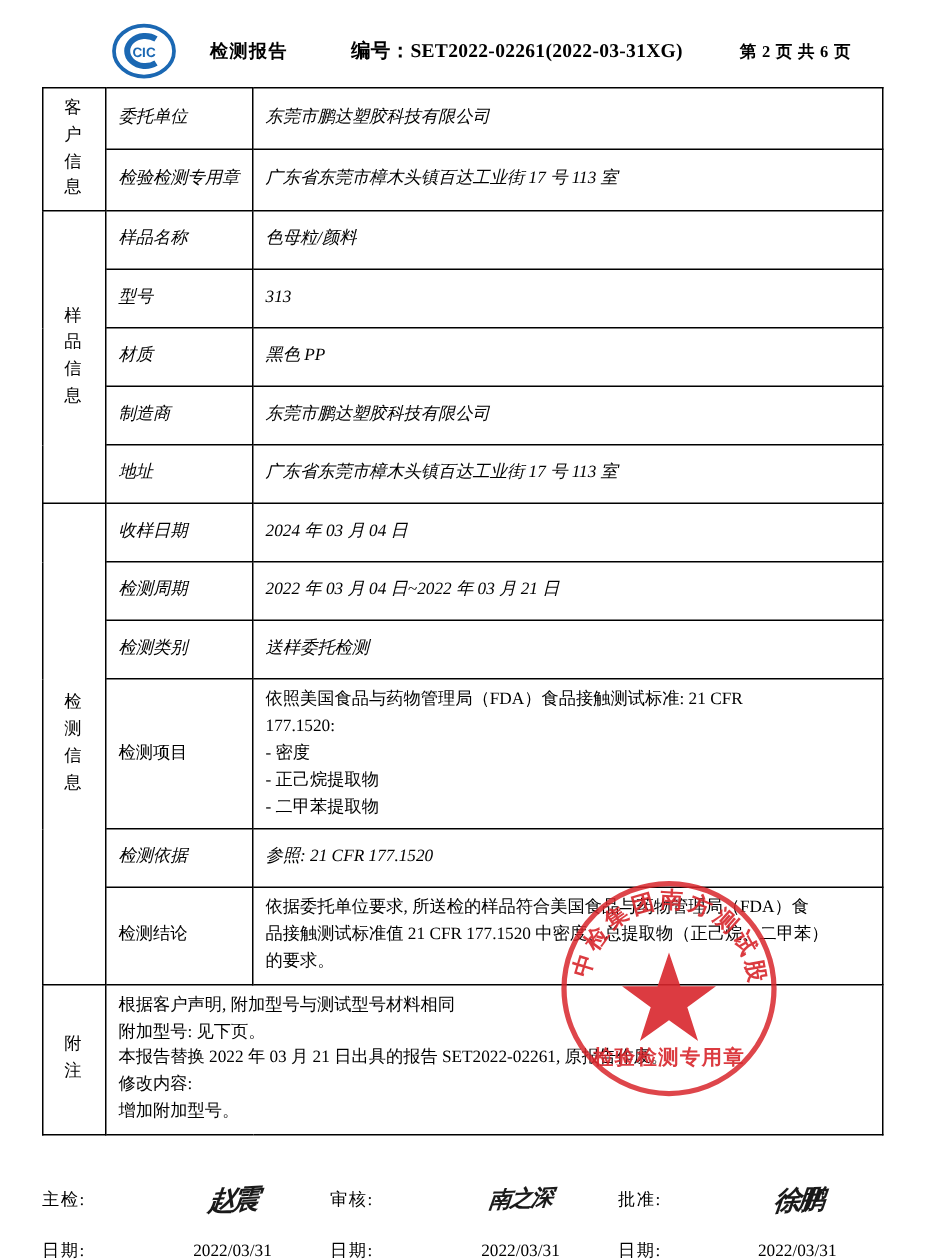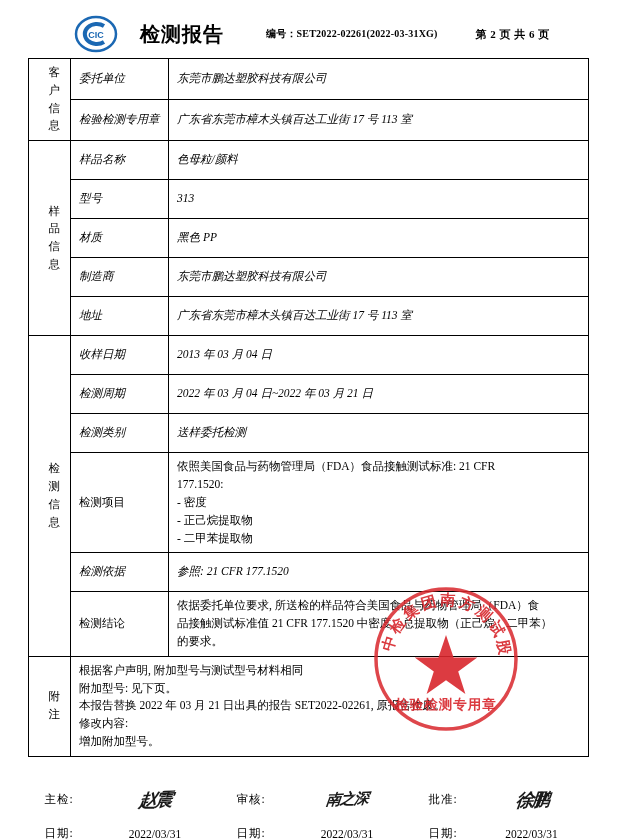--- a/index.html
+++ b/index.html
@@ -33,28 +33,28 @@
   }
   .logo {
     width: 44px;
     height: 38px;
     position: relative;
     flex: 0 0 auto;
     margin-left: 46px;
   }
   .logo svg { display:block; }
   .report-title {
-    font-size: 20px;
+    font-size: 12px;
     font-weight: bold;
     letter-spacing: 1px;
     margin-left: 22px;
     font-family: "Liberation Serif", serif;
   }
   .report-no {
-    font-size: 10px;
+    font-size: 13px;
     font-weight: bold;
     margin-left: 42px;
     letter-spacing: 0.2px;
   }
   .page-no {
     font-size: 11px;
     font-weight: bold;
     margin-left: 38px;
     letter-spacing: 0.5px;
   }
@@ -67,21 +67,21 @@
     font-size: 11.5px;
   }
   table.main td {
     border: 1px solid #000000;
     padding: 5px 8px;
     vertical-align: middle;
     line-height: 1.55;
   }
   td.cat {
     width: 42px;
-    text-align: right;
+    text-align: center;
     letter-spacing: 2px;
     padding: 4px 2px;
   }
   td.cat .cat-line { display:block; }
   td.lbl {
     width: 86px;
     padding-left: 10px;
     white-space: nowrap;
   }
   td.val {
@@ -112,21 +112,20 @@
     margin-top: 26px;
   }
   table.sig td {
     border: none;
     padding: 0;
     height: 34px;
     vertical-align: middle;
   }
   .sig-label {
     width: 62px;
-    text-align: center;
     letter-spacing: 1px;
   }
   .sig-value {
     text-align: center;
     font-size: 11.5px;
   }
   .sig-hand {
     font-family: "Liberation Serif", serif;
     font-style: italic;
     font-weight: bold;
@@ -209,21 +208,21 @@
       <tr>
         <td class="lbl row-h">地址</td>
         <td class="val row-h">广东省东莞市樟木头镇百达工业街 17 号 113 室</td>
       </tr>
 
       <tr>
         <td class="cat" rowspan="6">
           <span class="cat-line">检测信息</span>
         </td>
         <td class="lbl row-h">收样日期</td>
-        <td class="val row-h">2013 年 03 月 04 日</td>
+        <td class="val row-h">2024 年 03 月 04 日</td>
       </tr>
       <tr>
         <td class="lbl row-h">检测周期</td>
         <td class="val row-h">2022 年 03 月 04 日~2022 年 03 月 21 日</td>
       </tr>
       <tr>
         <td class="lbl row-h">检测类别</td>
         <td class="val row-h">送样委托检测</td>
       </tr>
       <tr>

